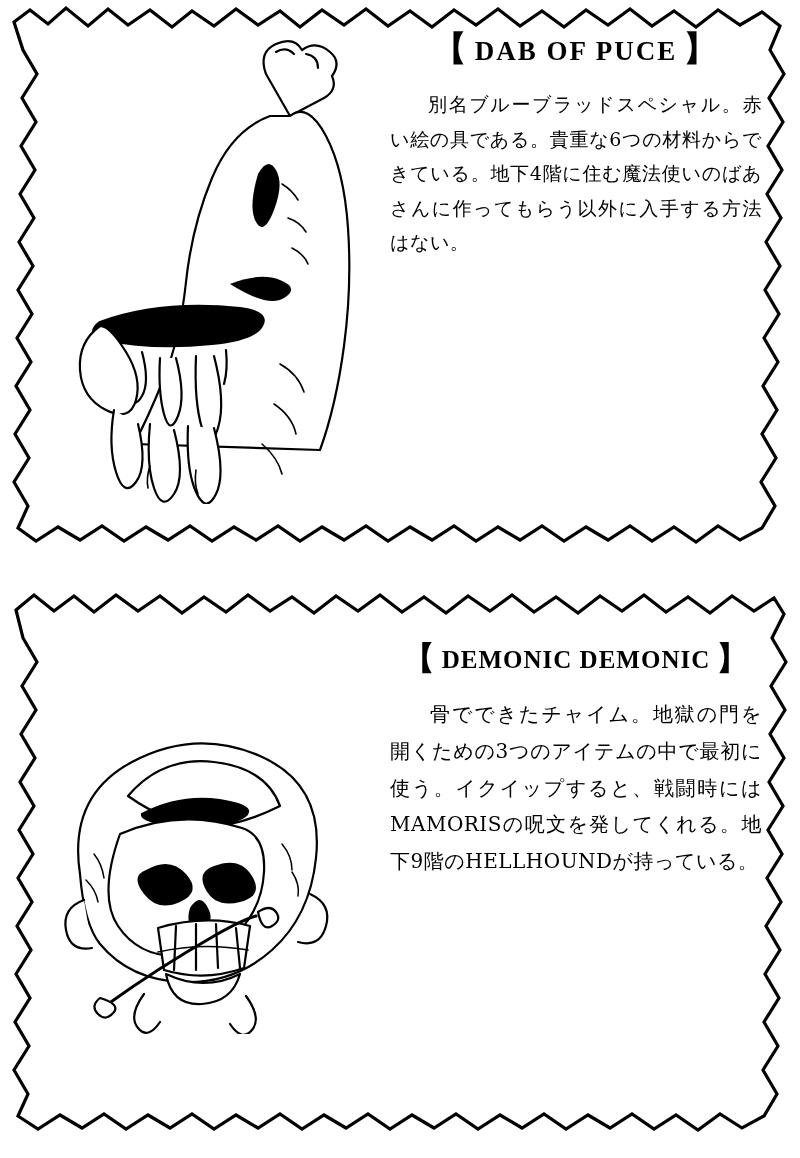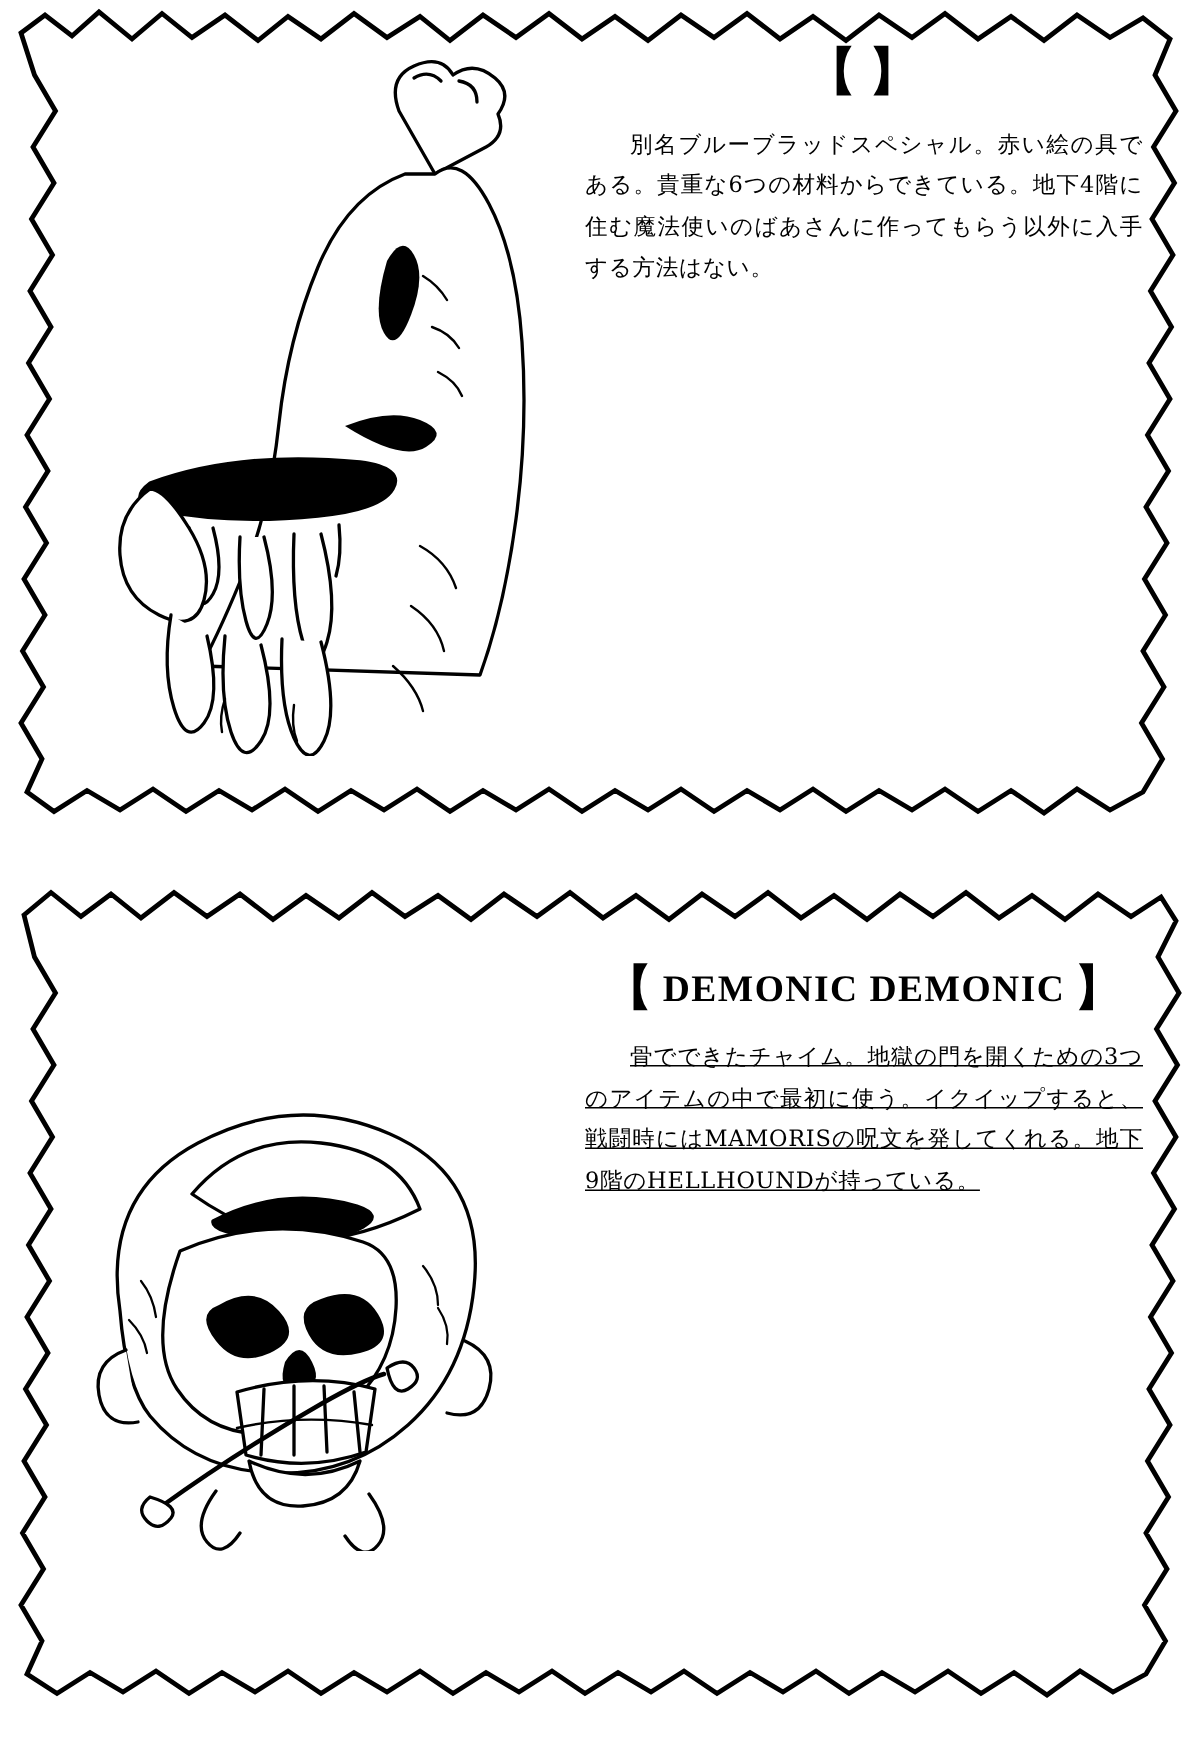--- a/index.html
+++ b/index.html
@@ -87,30 +87,29 @@
   .bracket {
     font-size: 34px;
     line-height: 1;
     font-weight: bold;
     transform: translateY(-2px);
   }
   .entry.second .bracket { font-size: 32px; }
 
   .item-desc {
     font-family: "DejaVu Serif", "Liberation Serif", serif;
-    font-size: 15px;
+    font-size: 19px;
     line-height: 1.82;
     text-align: justify;
     text-indent: 2em;
     letter-spacing: 0.5px;
   }
   .entry.second .item-desc {
-    font-size: 15px;
+    font-size: 20px;
     line-height: 1.84;
-    text-decoration: underline;
   }
 </style>
 </head>
 <body>
 
 <div class="page">
 
   <div class="entry first">
 
     <div class="torn-frame">
@@ -158,20 +157,21 @@
             <path d="M232,410 q16,14 20,30" stroke-width="1.6"></path>
             <path d="M120,432 q-4,12 -2,22" stroke-width="1.6"></path>
             <path d="M166,436 q-2,14 2,24" stroke-width="1.6"></path>
           </g>
         </svg>
       </div>
 
       <div class="text-col">
         <div class="item-title">
           <span class="bracket">【</span>
+          <span>DAB OF PUCE</span>
           <span class="bracket">】</span>
         </div>
         <p class="item-desc">別名ブルーブラッドスペシャル。赤い絵の具である。貴重な6つの材料からできている。地下4階に住む魔法使いのばあさんに作ってもらう以外に入手する方法はない。</p>
       </div>
 
     </div>
   </div>
 
   <div class="entry second">
 

